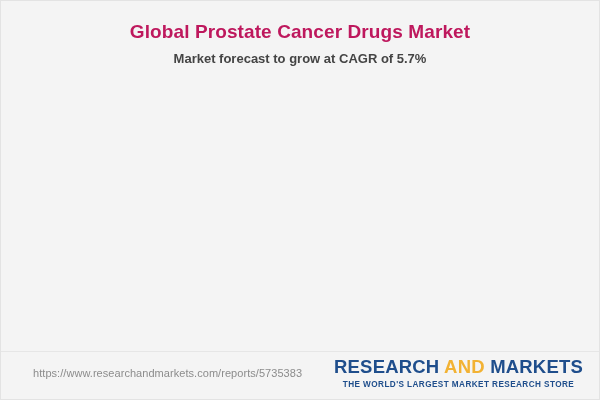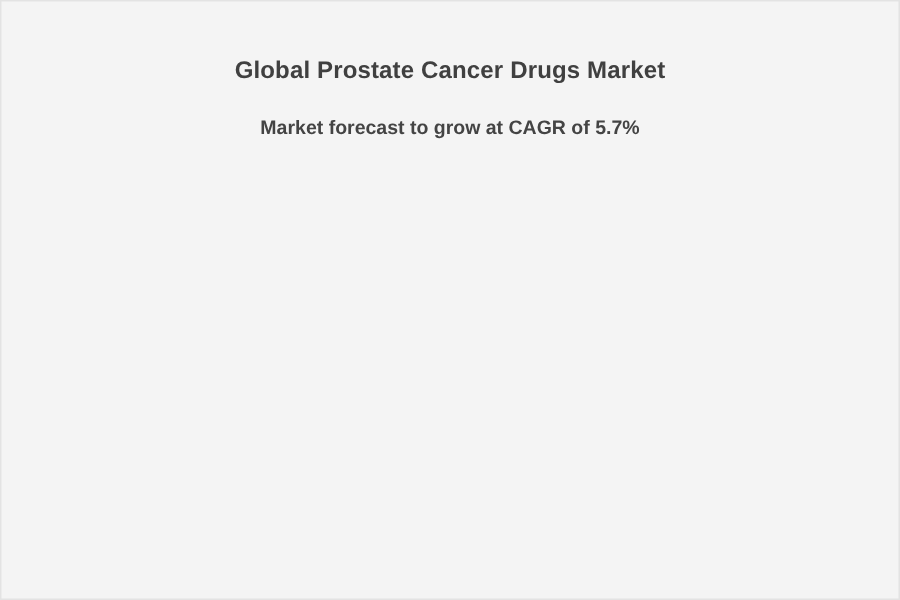--- a/index.html
+++ b/index.html
@@ -22,26 +22,26 @@
 
   
   .header {
     position: absolute;
     left: 0;
     top: 20px;
     width: 100%;
     text-align: center;
   }
   .chart-title {
-    font-size: 16px;
+    font-size: 19px;
     font-weight: bold;
-    color: #404040;
+    color: #be185d;
     letter-spacing: .1px;
     line-height: 22px;
-    margin: 16px;
+    margin: 0;
   }
   .chart-subtitle {
     font-size: 13px;
     color: #444444;
     line-height: 20px;
     margin: 6px 0 0 0;
     font-weight: bold;
   }
 
   
@@ -122,14 +122,21 @@
     </div>
 
     <div class="bar-group g2027">
       
       
       
     </div>
 
   </div>
 
+  <div class="footer">
+    <div class="footer-url">https://www.researchandmarkets.com/reports/5735383</div>
+    <div class="logo">
+      <div class="logo-main"><span>RESEARCH</span> <span class="logo-and">AND</span> <span>MARKETS</span></div>
+      <div class="logo-tag">THE WORLD'S LARGEST MARKET RESEARCH STORE</div>
+    </div>
+  </div>
 
 </div>
 
 </body></html>

